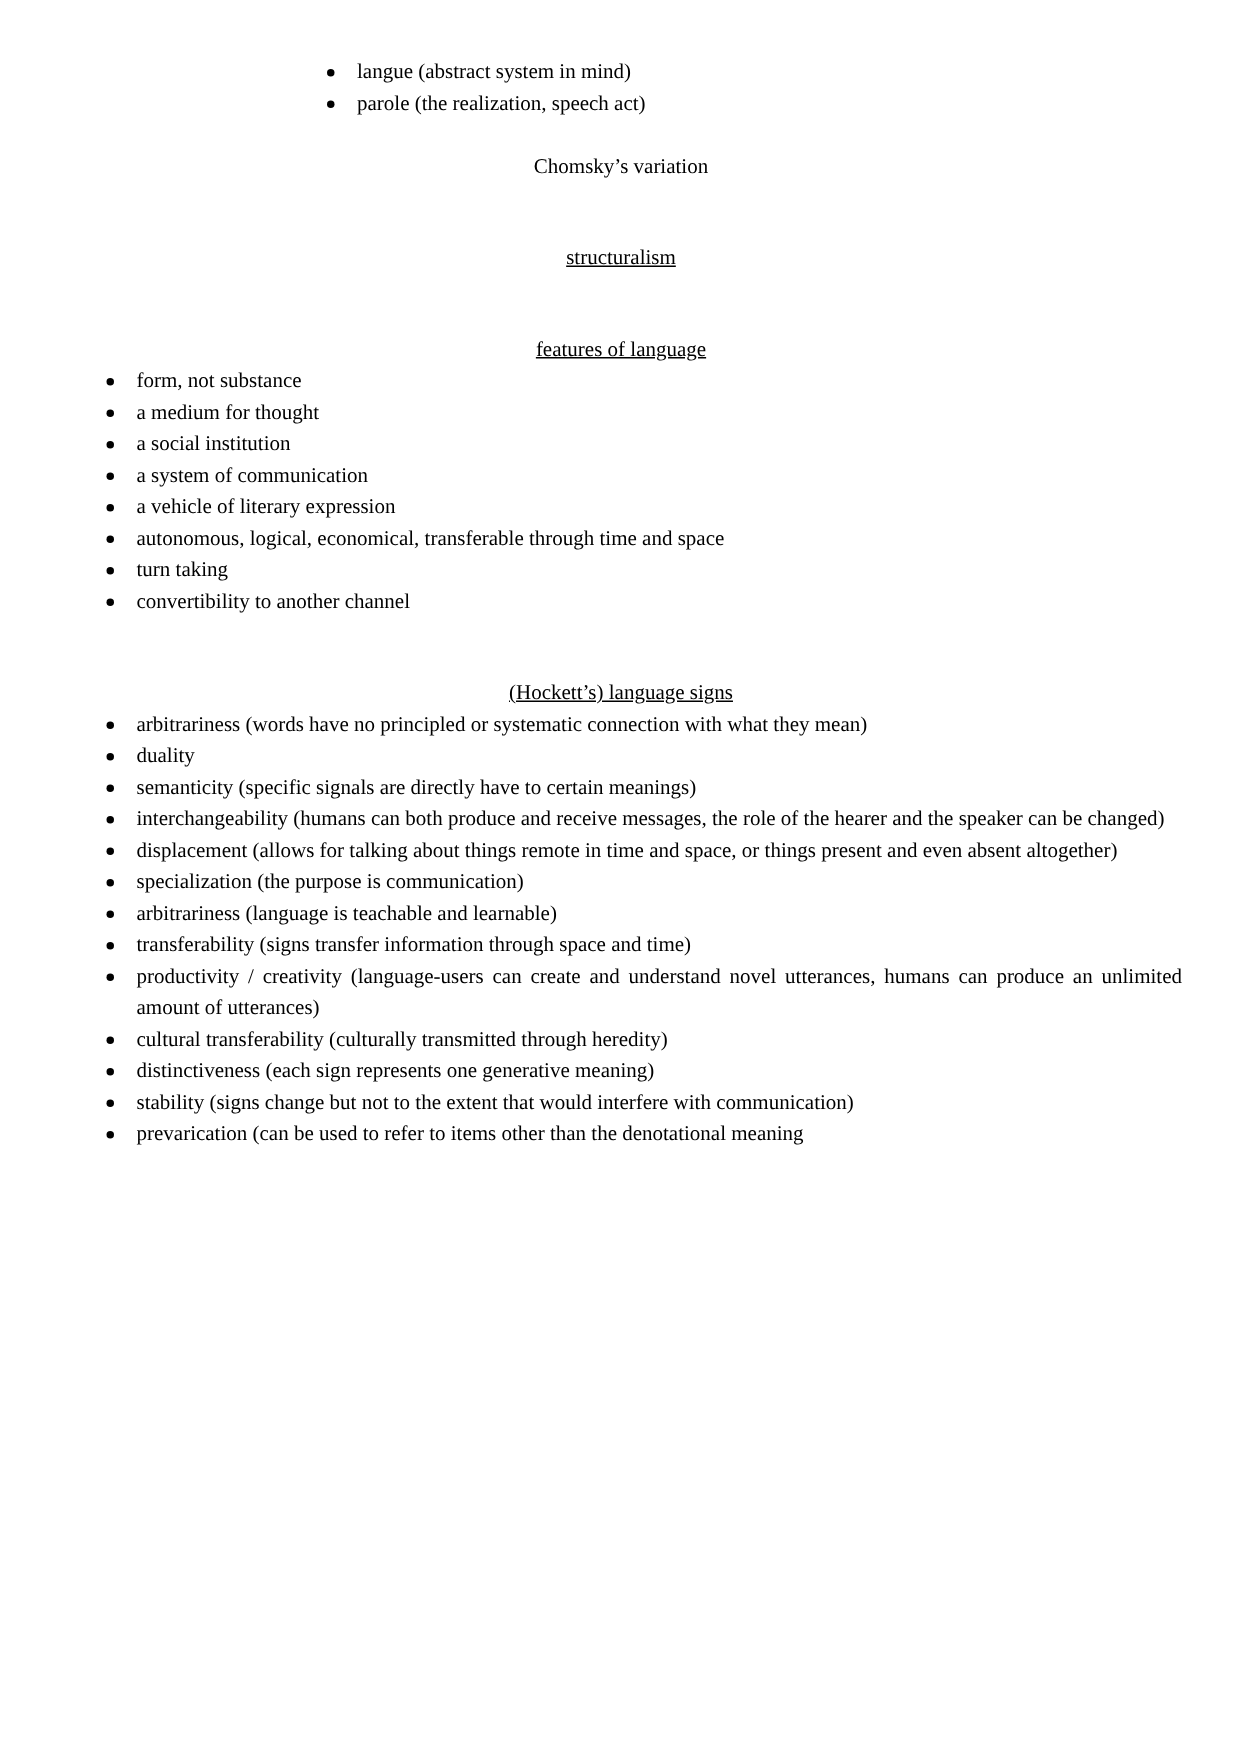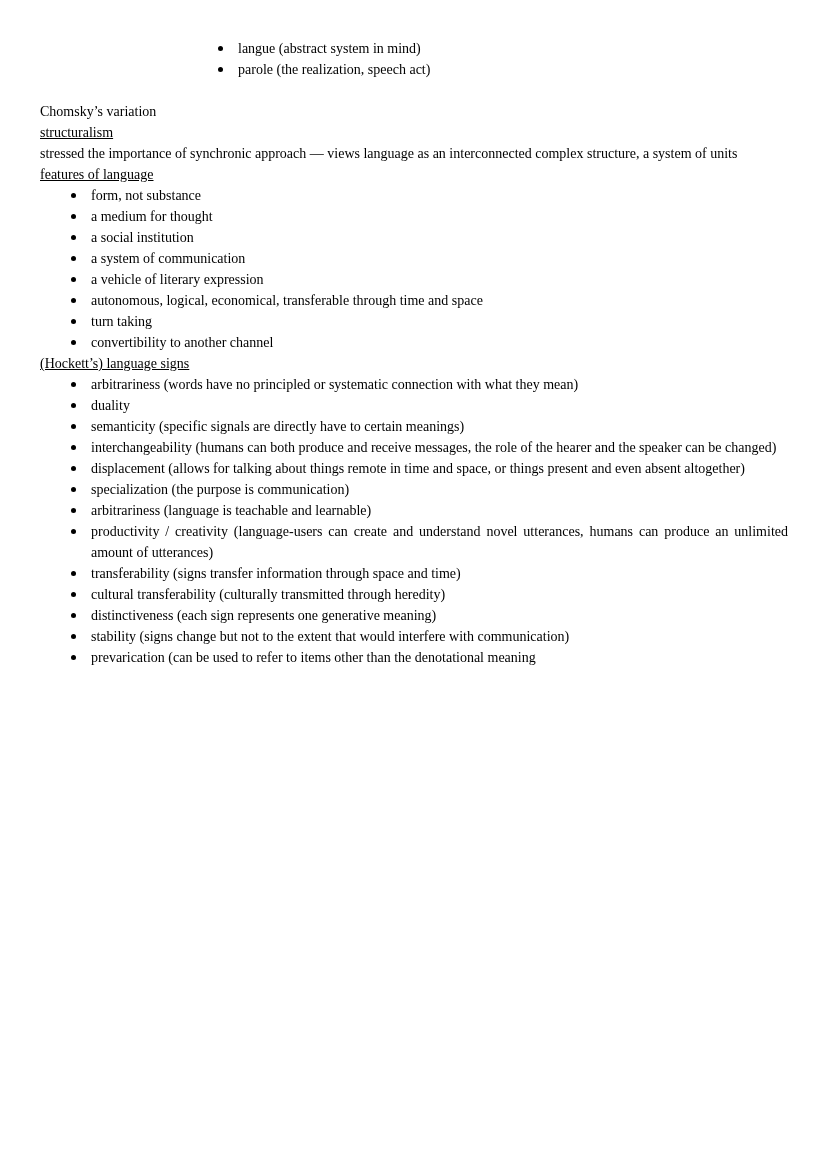--- a/index.html
+++ b/index.html
@@ -17,20 +17,21 @@
   .page {
     width: 100%;
     height: 100%;
     padding: 38px 40px 16px 40px;
   }
   h2 {
     font-size: 14px;
     font-weight: 400;
     margin: 0;
     line-height: 21px;
+    text-align: center;
   }
   .underlined-heading { text-decoration: underline; }
   .plain-heading { margin-top: 21px; }
   p {
     margin: 0;
     text-align: justify;
   }
   ul {
     list-style: none;
     margin: 0;
@@ -47,37 +48,36 @@
     left: 3px;
     top: 8px;
     width: 5px;
     height: 5px;
     border-radius: 50%;
     background: #000000;
   }
   .intro-list { margin-left: 175px; }
   .bullet-list { margin-left: 28px; }
   .spaced-item { margin-top: 21px; }
-  .section { }
+  .section { margin-top: 40px; }
 </style>
 </head>
 <body>
 
 <div class="page">
 
   <ul class="intro-list">
     <li>langue (abstract system in mind)</li>
     <li>parole (the realization, speech act)</li>
   </ul>
 
   <h2 class="plain-heading">Chomsky’s variation</h2>
 
   <section class="section">
     <h2 class="underlined-heading">structuralism</h2>
-    <p>stressed the importance of synchronic approach — views language as an interconnected complex structure, a system of units</p>
   </section>
 
   <section class="section">
     <h2 class="underlined-heading">features of language</h2>
     <ul class="bullet-list">
       <li>form, not substance</li>
       <li>a medium for thought</li>
       <li>a social institution</li>
       <li>a system of communication</li>
       <li>a vehicle of literary expression</li>
@@ -90,22 +90,22 @@
   <section class="section">
     <h2 class="underlined-heading">(Hockett’s) language signs</h2>
     <ul class="bullet-list">
       <li>arbitrariness (words have no principled or systematic connection with what they mean)</li>
       <li>duality</li>
       <li>semanticity (specific signals are directly have to certain meanings)</li>
       <li>interchangeability (humans can both produce and receive messages, the role of the hearer and the speaker can be changed)</li>
       <li>displacement (allows for talking about things remote in time and space, or things present and even absent altogether)</li>
       <li>specialization (the purpose is communication)</li>
       <li>arbitrariness (language is teachable and learnable)</li>
+      <li>transferability (signs transfer information through space and time)</li>
       <li>productivity / creativity (language-users can create and understand novel utterances, humans can produce an unlimited amount of utterances)</li>
-      <li>transferability (signs transfer information through space and time)</li>
       <li>cultural transferability (culturally transmitted through heredity)</li>
       <li>distinctiveness (each sign represents one generative meaning)</li>
       <li>stability (signs change but not to the extent that would interfere with communication)</li>
       <li>prevarication (can be used to refer to items other than the denotational meaning</li>
     </ul>
   </section>
 
 </div>
 
 </body></html>

